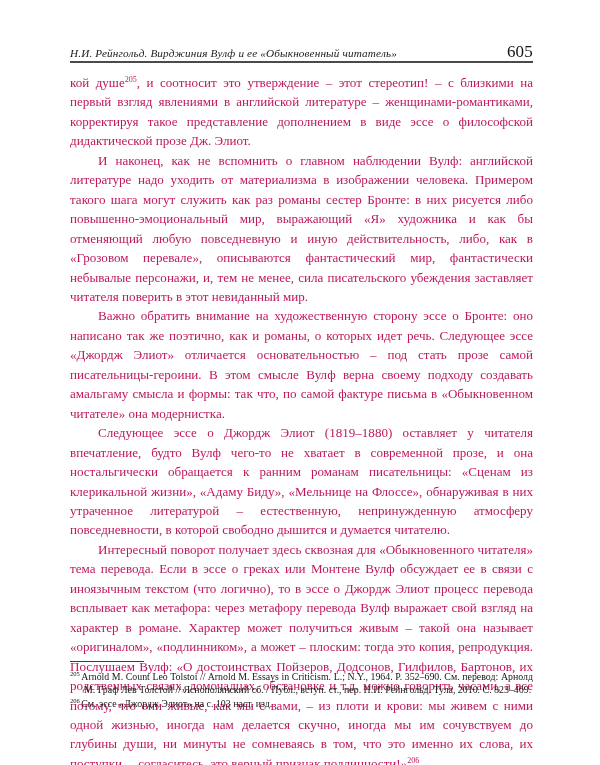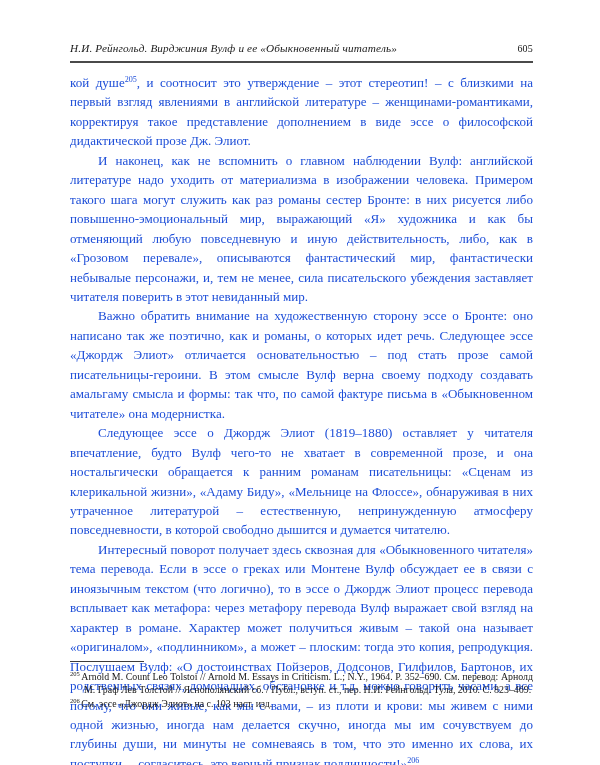--- a/index.html
+++ b/index.html
@@ -36,21 +36,21 @@
     justify-content: space-between;
   }
   .running-head-title {
     font-style: italic;
     font-size: 11.2px;
     letter-spacing: 0.15px;
     color: #1b1b1b;
     white-space: nowrap;
   }
   .running-head-folio {
-    font-size: 10px;
+    font-size: 17px;
     color: #141414;
     letter-spacing: 0.2px;
   }
   .head-rule {
     position: absolute;
     left: 70px;
     top: 61px;
     width: 463px;
     height: 1.5px;
     background: #4a4a4a;
@@ -63,21 +63,21 @@
     top: 73px;
     width: 463px;
   }
   p.para {
     margin: 0;
     text-align: justify;
     text-justify: inter-word;
     text-indent: 28px;
     font-size: 13.05px;
     line-height: 19.45px;
-    color: #1d4ed8;
+    color: #be185d;
     hyphens: manual;
   }
   p.para.first {
     text-indent: 0;
   }
   sup.fn-ref {
     font-size: 0.62em;
     vertical-align: super;
     line-height: 0;
   }

